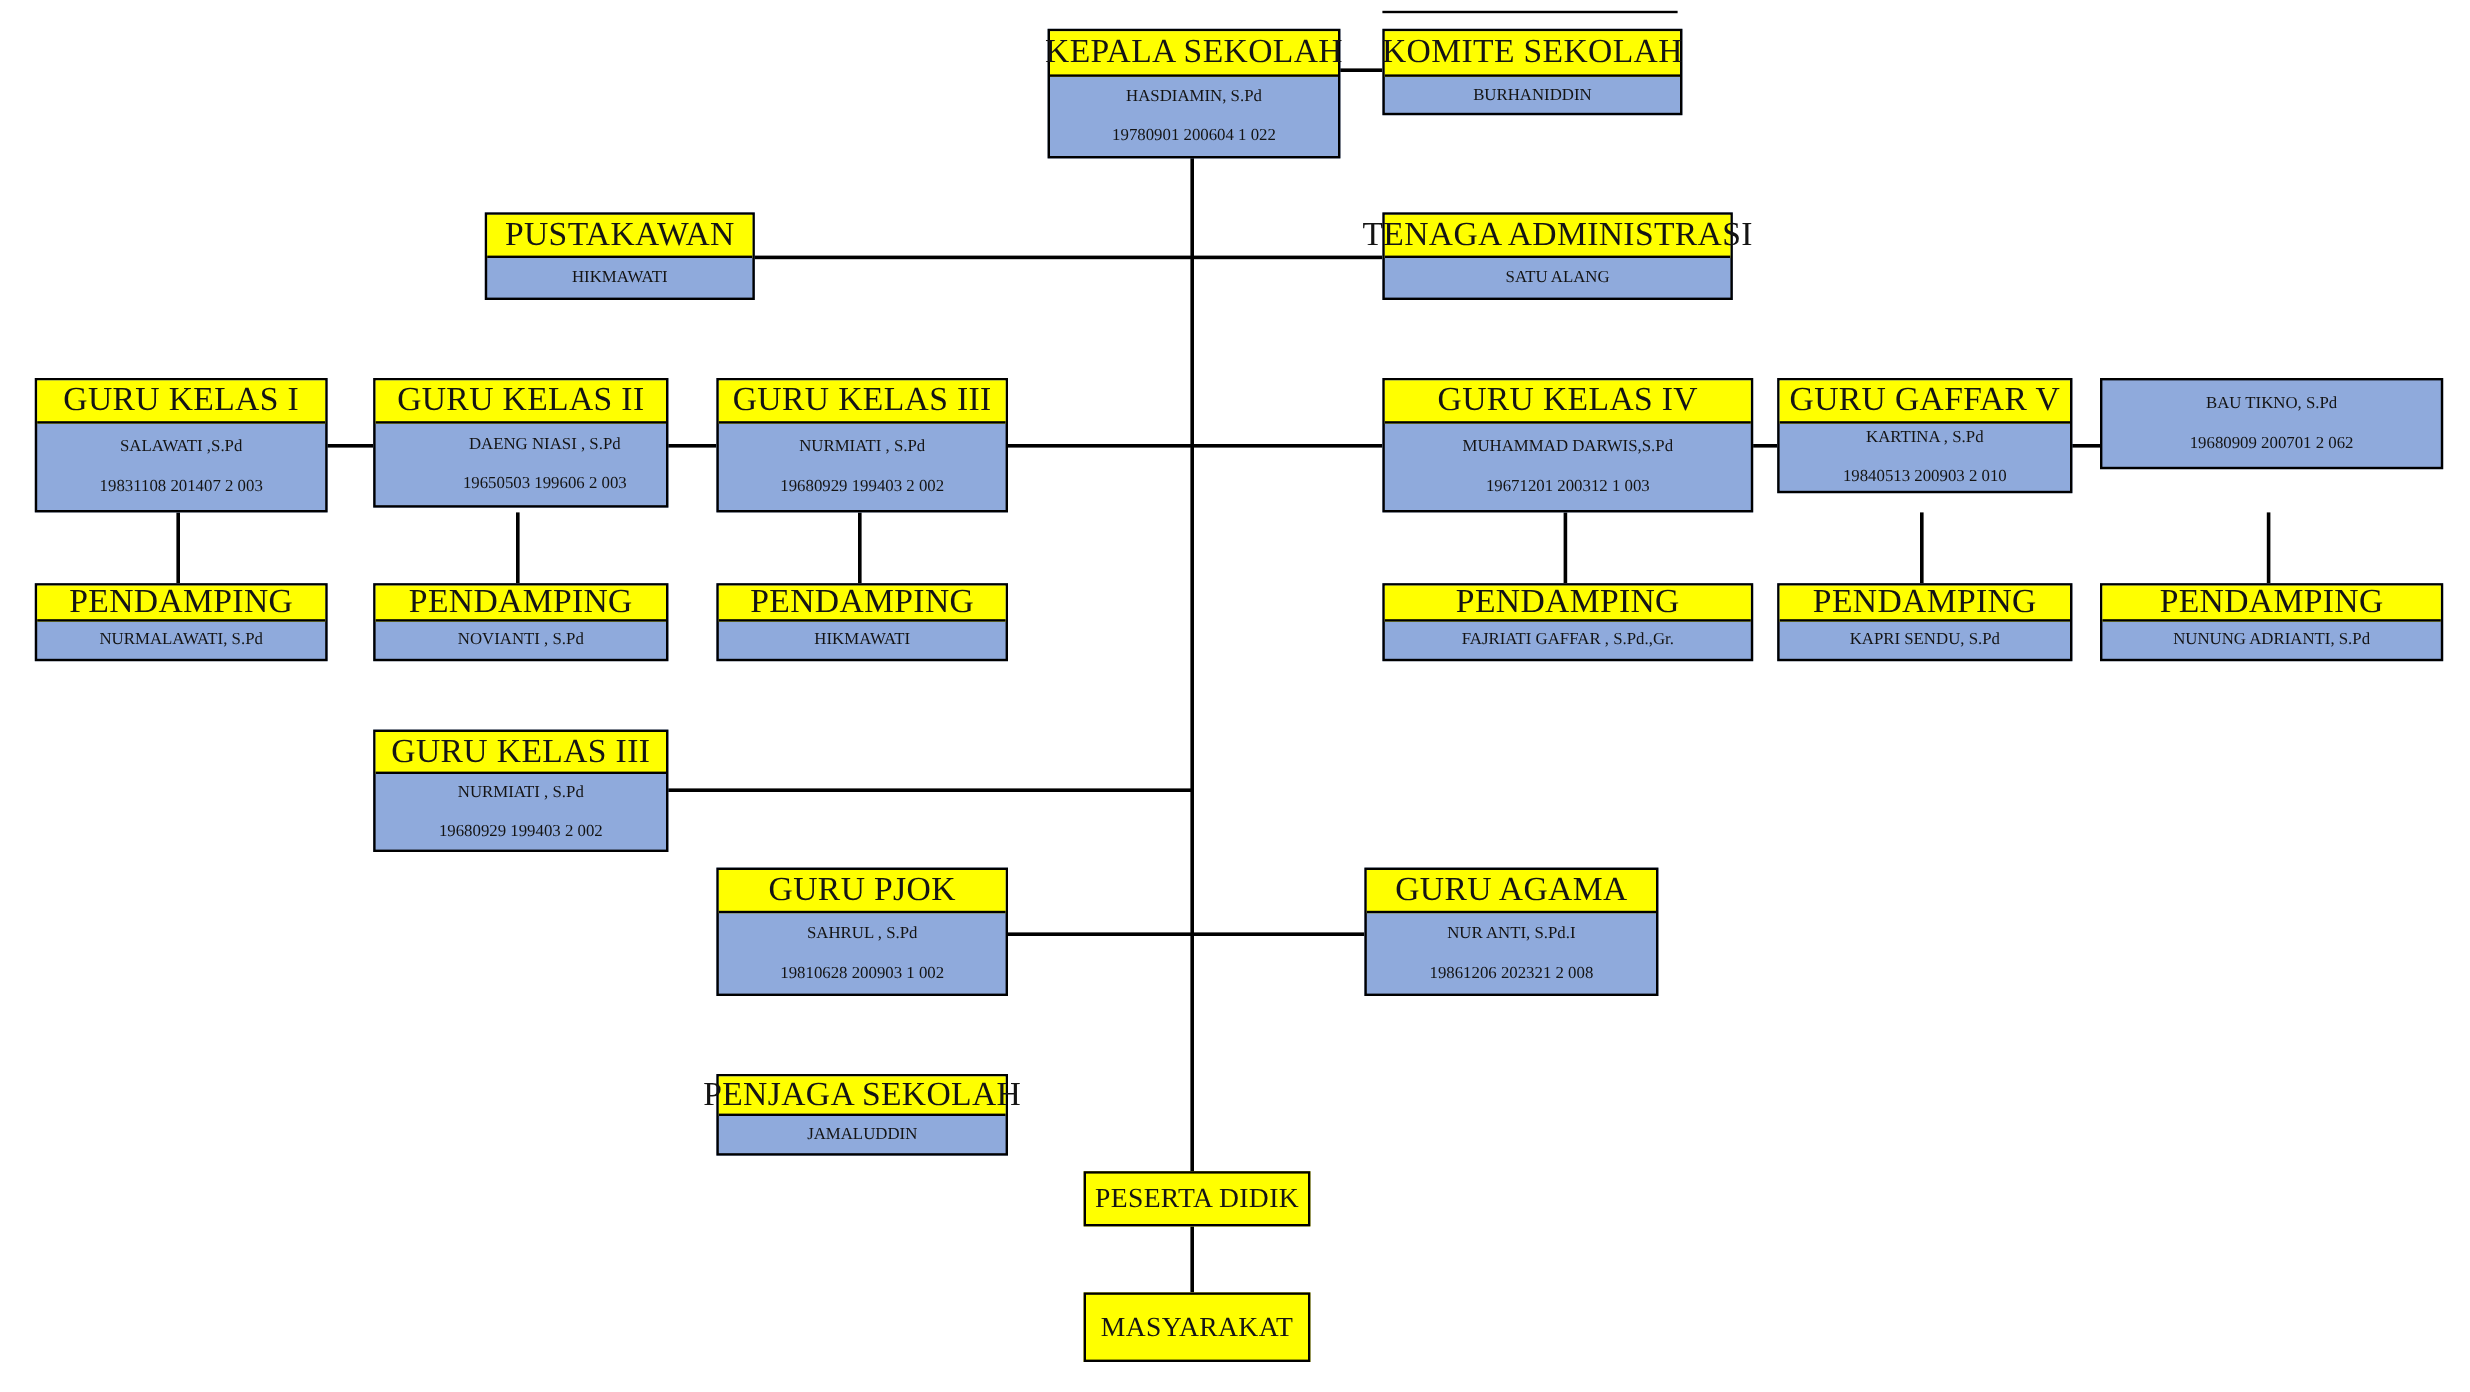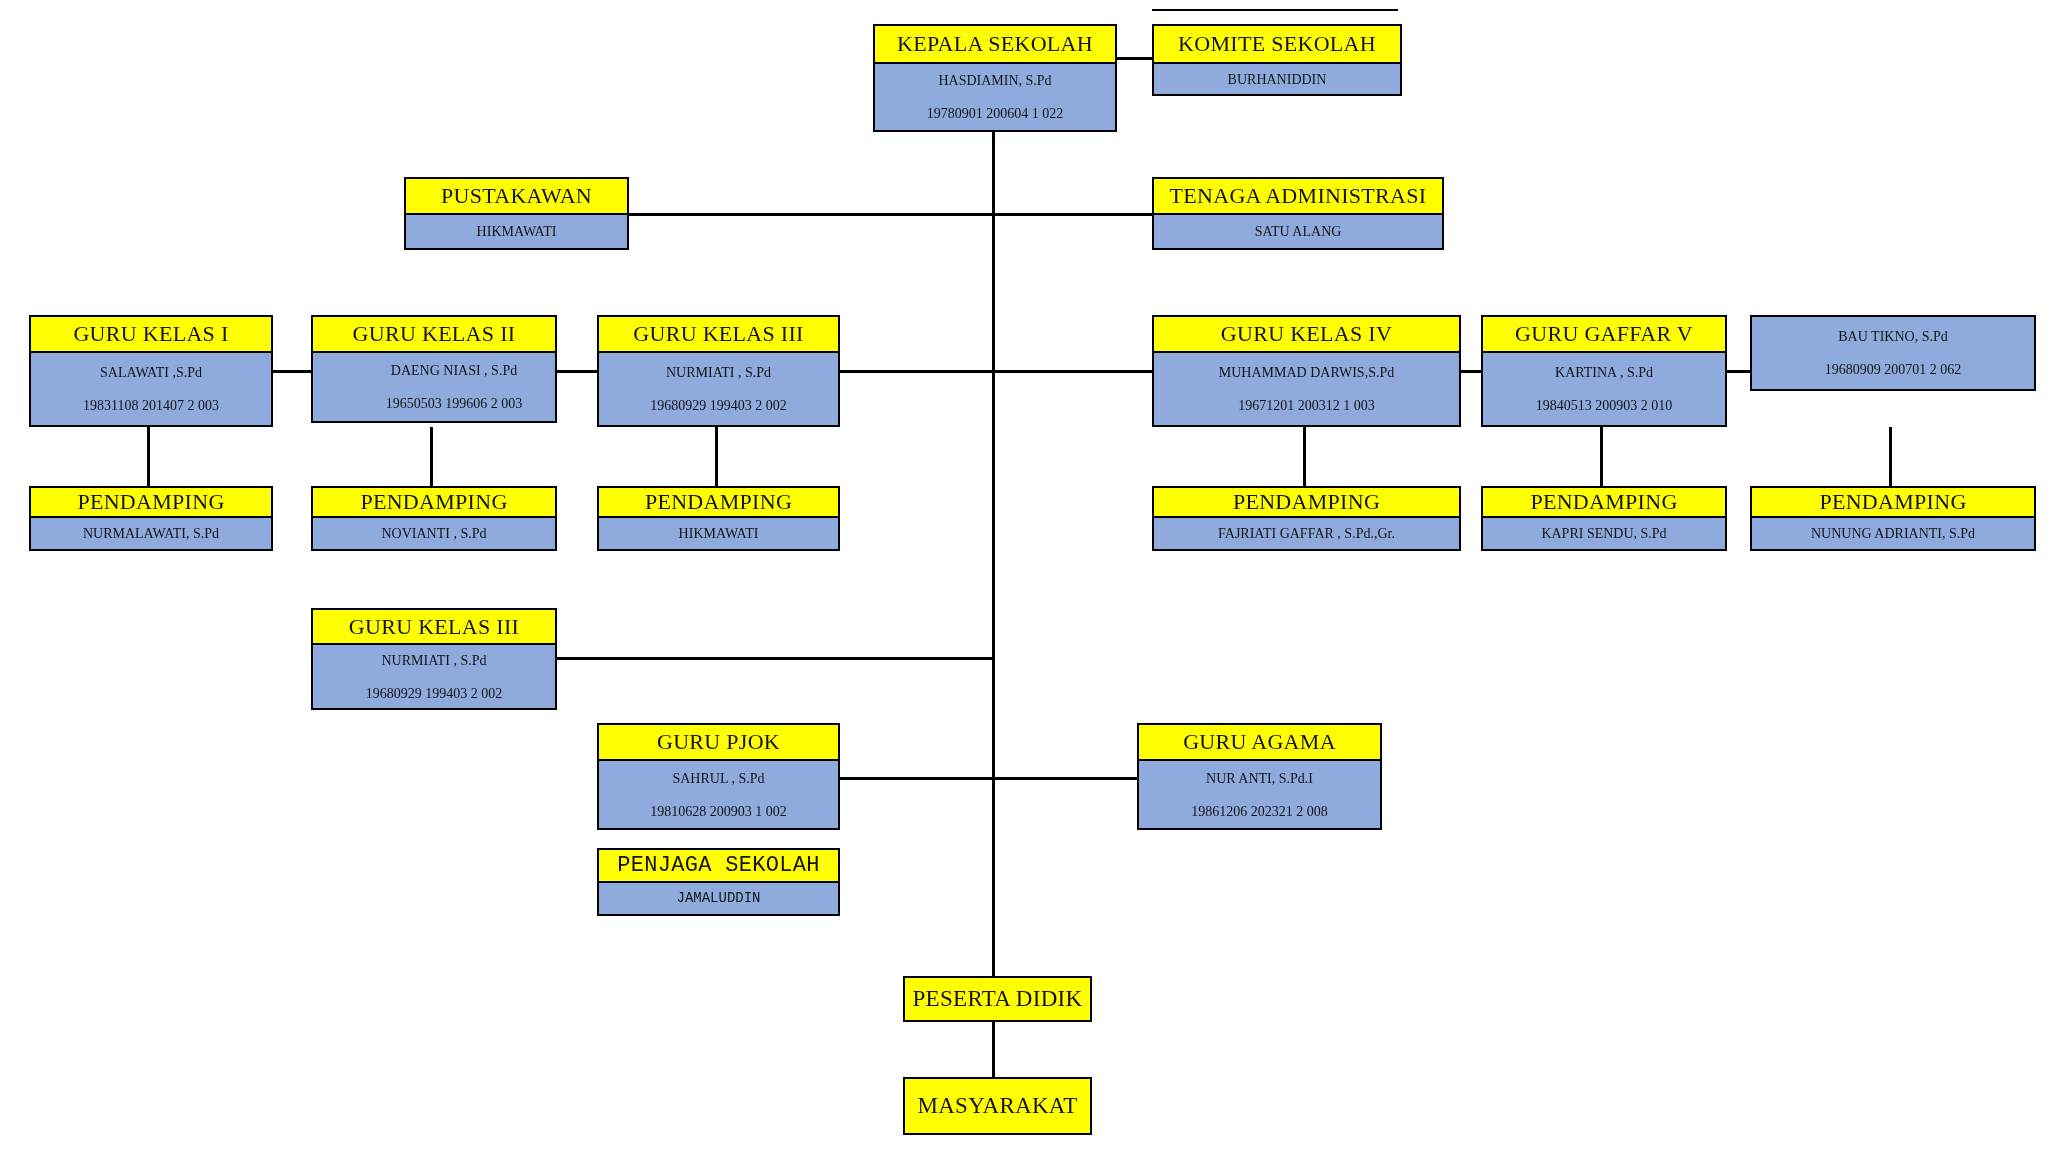--- a/index.html
+++ b/index.html
@@ -4,21 +4,21 @@
 <style>
   html,body{margin:0;padding:0;background:#ffffff;}
   .canvas{
     position:relative;width:2058px;height:1160px;background:#ffffff;overflow:hidden;
     font-family:"Liberation Serif","DejaVu Serif",serif;color:var(--text,#111);
   }
   .node{position:absolute;border:2px solid var(--line,#000);background:var(--body-bg,#8faadc);box-sizing:content-box;}
   .node .hd{
     background:var(--header-bg,#ffff00);border-bottom:2px solid var(--line,#000);
     display:flex;align-items:center;justify-content:center;
-    font-size:22px;letter-spacing:.3px;white-space:nowrap;
+    font-size:28px;letter-spacing:.3px;white-space:nowrap;
   }
   .node .bd{
     display:flex;flex-direction:column;align-items:center;justify-content:center;
     font-size:14px;line-height:33px;white-space:nowrap;
   }
   .node.solo{background:var(--header-bg,#ffff00);display:flex;align-items:center;justify-content:center;font-size:23px;letter-spacing:.3px;}
   .conn{position:absolute;background:var(--line,#000);}
 </style>
 </head>
 <body>
@@ -100,21 +100,21 @@
   <div class="node" style="left:1152px;top:315px;width:305px;">
     <div class="hd" style="height:34px;">GURU KELAS IV</div>
     <div class="bd" style="height:72px;">
       <div>MUHAMMAD DARWIS,S.Pd</div>
       <div>19671201 200312 1 003</div>
     </div>
   </div>
 
   <div class="node" style="left:1481px;top:315px;width:242px;">
     <div class="hd" style="height:34px;">GURU GAFFAR V</div>
-    <div class="bd" style="height:72px;justify-content:center;">
+    <div class="bd" style="height:56px;justify-content:center;">
       <div>KARTINA , S.Pd</div>
       <div>19840513 200903 2 010</div>
     </div>
   </div>
 
   <div class="node" style="left:1750px;top:315px;width:282px;">
     <div class="bd" style="height:72px;">
       <div>BAU TIKNO, S.Pd</div>
       <div>19680909 200701 2 062</div>
     </div>
@@ -179,21 +179,21 @@
   </div>
 
   <div class="node" style="left:1137px;top:723px;width:241px;">
     <div class="hd" style="height:34px;">GURU AGAMA</div>
     <div class="bd" style="height:67px;">
       <div>NUR ANTI, S.Pd.I</div>
       <div>19861206 202321 2 008</div>
     </div>
   </div>
 
-  <div class="node" style="left:597px;top:848px;width:239px;font-family:Liberation Mono, monospace;">
+  <div class="node" style="left:597px;top:895px;width:239px;">
     <div class="hd" style="height:31px;">PENJAGA SEKOLAH</div>
     <div class="bd" style="height:31px;">
       <div>JAMALUDDIN</div>
     </div>
   </div>
 
   <div class="node solo" style="left:903px;top:976px;width:185px;height:42px;">
     <div>PESERTA DIDIK</div>
   </div>
 

